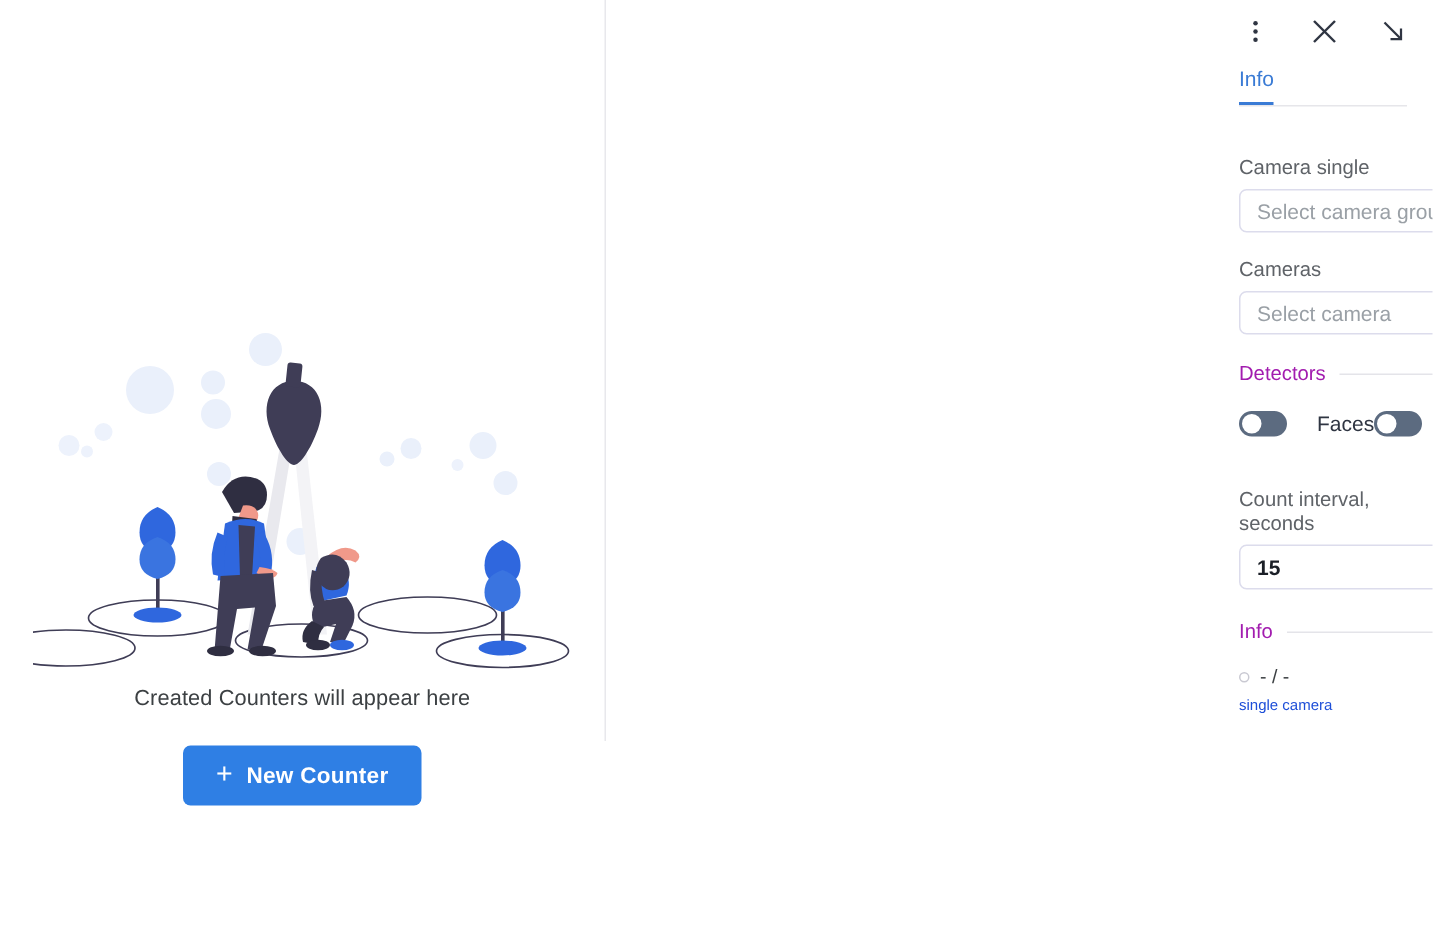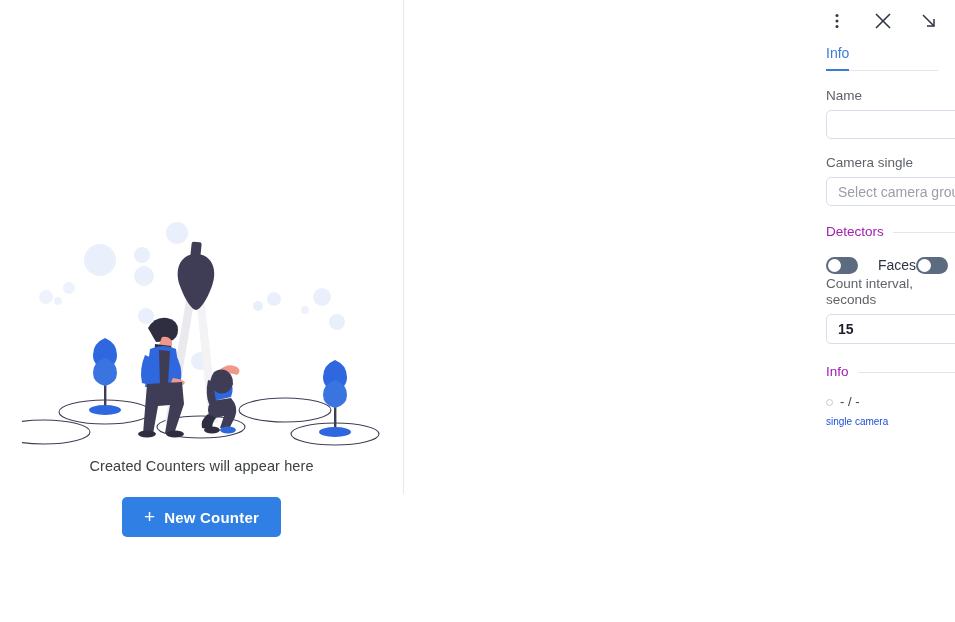--- a/index.html
+++ b/index.html
@@ -351,34 +351,37 @@
         </svg>
       </button>
     </div>
 
     <div class="tabs-row">
       <div class="tab">Info</div>
     </div>
 
     <div class="form">
 
-      <div class="field">
-        <label class="field-label">Name</label>
-        <input class="text-input" type="text" value="" style="">
-      </div>
 
 
       <div class="field" style="margin-top:16px;">
         <label class="field-label">Camera single</label>
         <div class="select-wrap">
           <div class="select-box">Select camera group</div>
 
         </div>
       </div>
 
+      <div class="field" style="margin-top:17px;">
+        <label class="field-label">Cameras</label>
+        <div class="select-wrap wide">
+          <div class="select-box">Select camera</div>
+
+        </div>
+      </div>
 
       <div class="section-header" style="margin-top:18px;">
         <span class="sh-label">Detectors</span>
         <span class="sh-rule"></span>
       </div>
 
       <div class="detectors-row" style="margin-top:16px;">
         <div class="detector d0">
           <span class="toggle">
               <span class="knob"></span>
@@ -387,21 +390,21 @@
         </div>
         <div class="detector d1">
           <span class="toggle">
               <span class="knob"></span>
             </span>
           <span class="detector-label">Bodies</span>
         </div>
 
       </div>
 
-      <div class="field" style="margin-top:2px;">
+      <div class="field" style="margin-top:34px;">
         <label class="field-label">Count interval, seconds</label>
         <input class="text-input value-strong" type="text" value="15" style="">
       </div>
 
       <div class="section-header" style="margin-top:20px;">
         <span class="sh-label">Info</span>
         <span class="sh-rule"></span>
       </div>
 
       <div class="info-rows">

